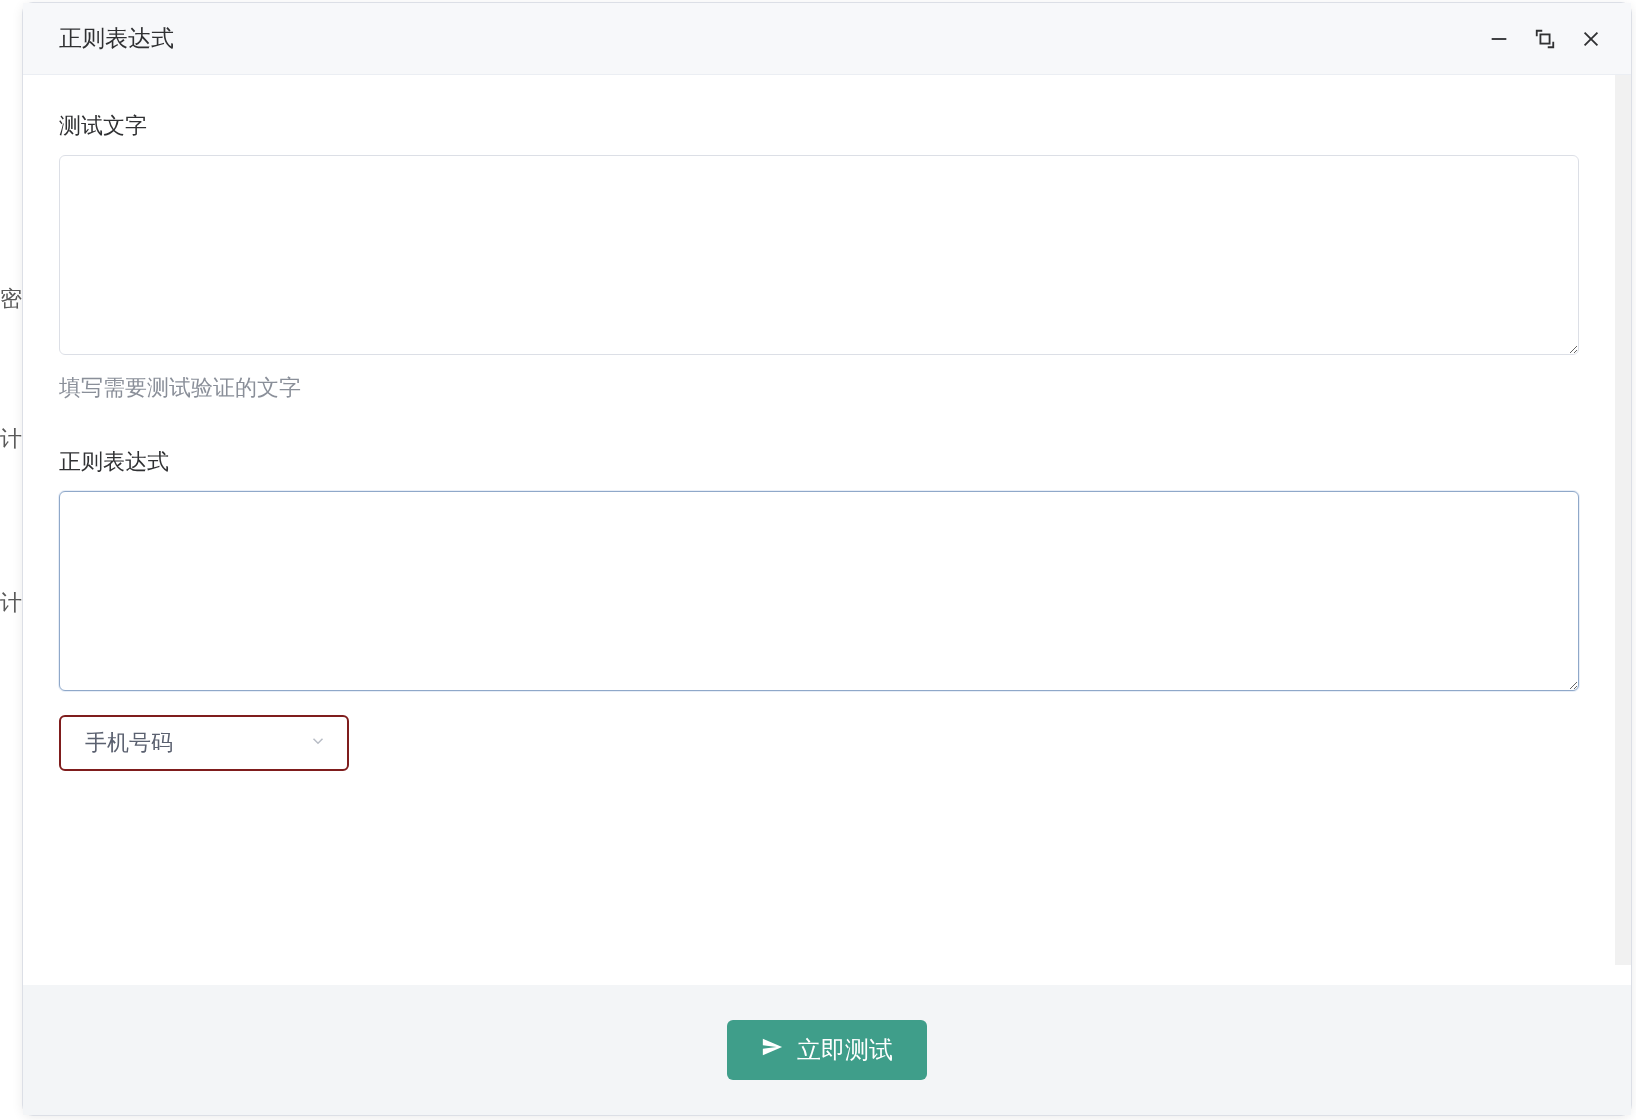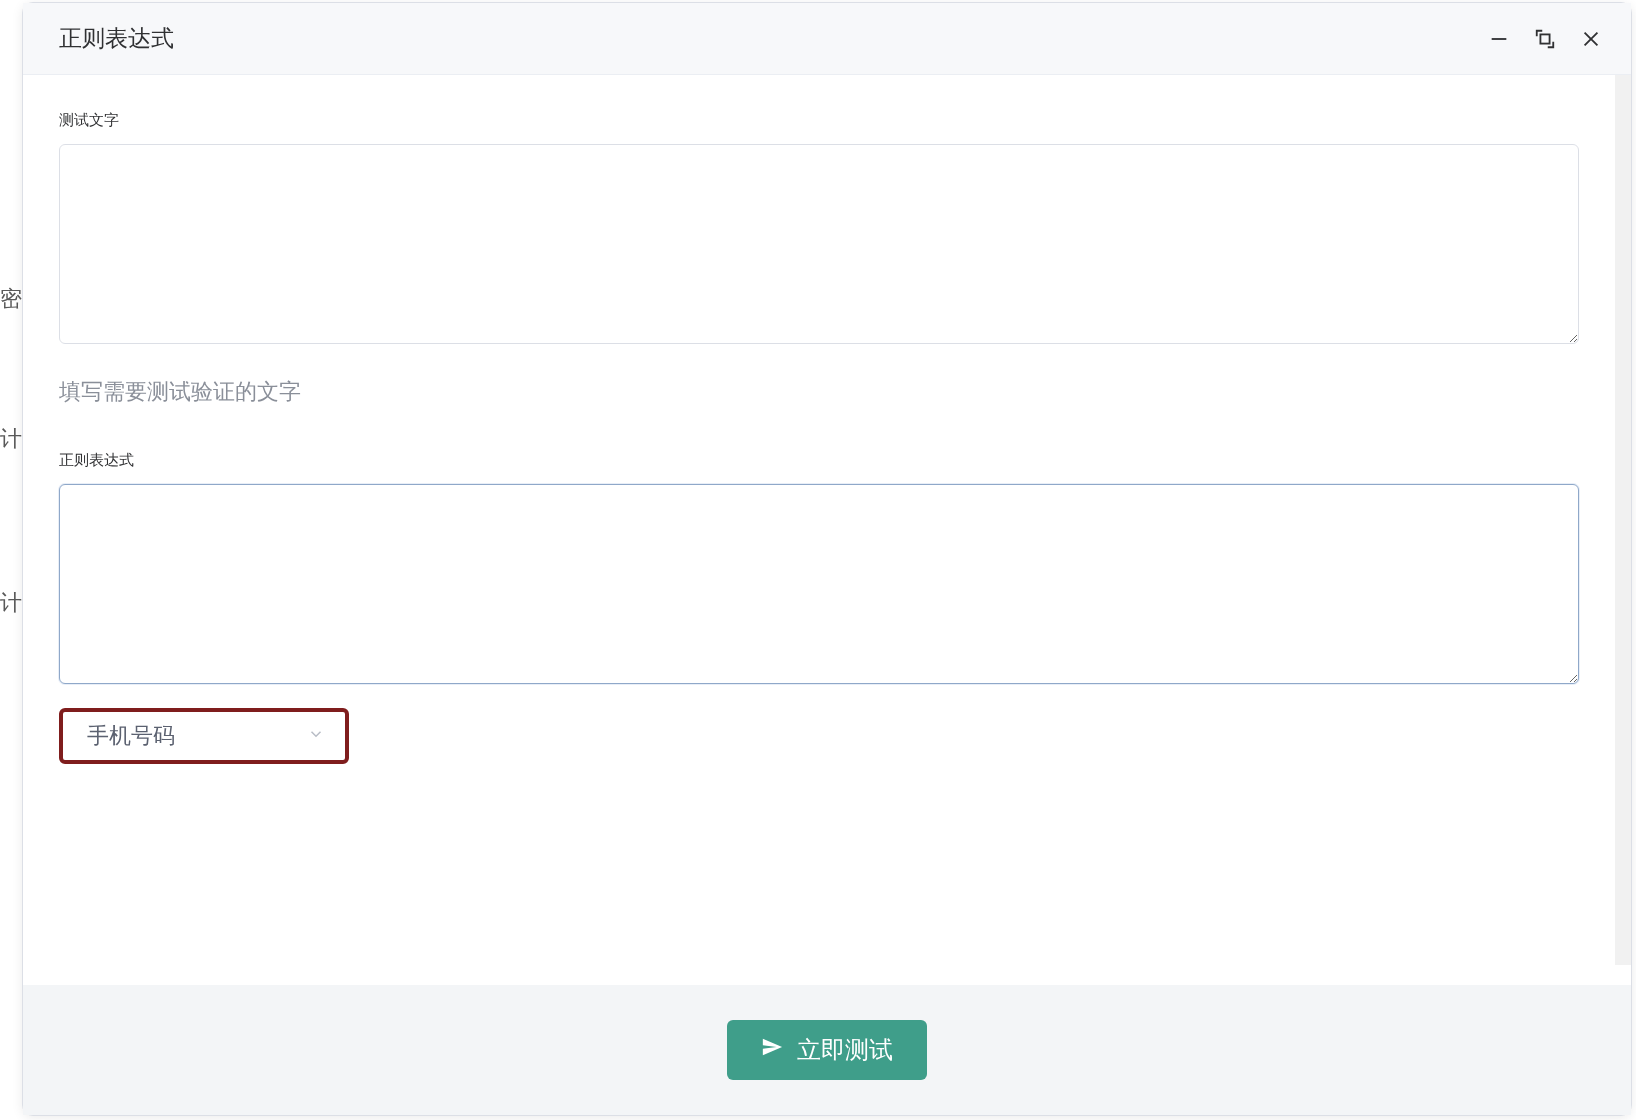--- a/index.html
+++ b/index.html
@@ -83,53 +83,53 @@
     position: absolute;
     top: 0;
     right: -1px;
     width: 17px;
     height: 890px;
     background: #f1f1f1;
   }
 
   .form-group { margin-bottom: 44px; }
   .form-label {
-    font-size: 15px;
+    font-size: 22px;
     color: #303133;
     margin-bottom: 14px;
     display: block;
   }
   .form-textarea {
     width: 1520px;
     border: 1px solid #dcdfe6;
     border-radius: 6px;
     padding: 12px 16px;
     font-size: 20px;
     font-family: inherit;
     color: #303133;
     resize: both;
     outline: none;
   }
   .form-textarea.ta1 { height: 200px; }
   .form-textarea.ta2 { height: 200px; border-color: #8fa8c9; box-shadow: 0 0 0 1px rgba(100,140,200,0.15); }
   .form-helptext {
     font-size: 22px;
     color: #8a8f99;
-    margin-top: 29px;
+    margin-top: 14px;
   }
 
   .select-wrap {
     margin-top: 20px;
     position: relative;
     width: 290px;
   }
   .select-box {
     width: 100%;
     height: 56px;
-    border: 4px solid #7f1d1d;
+    border: 2px solid #7f1d1d;
     border-radius: 6px;
     background: #fff;
     display: flex;
     align-items: center;
     justify-content: space-between;
     padding: 0 20px 0 24px;
     font-size: 22px;
     color: #5b6170;
     cursor: pointer;
   }

